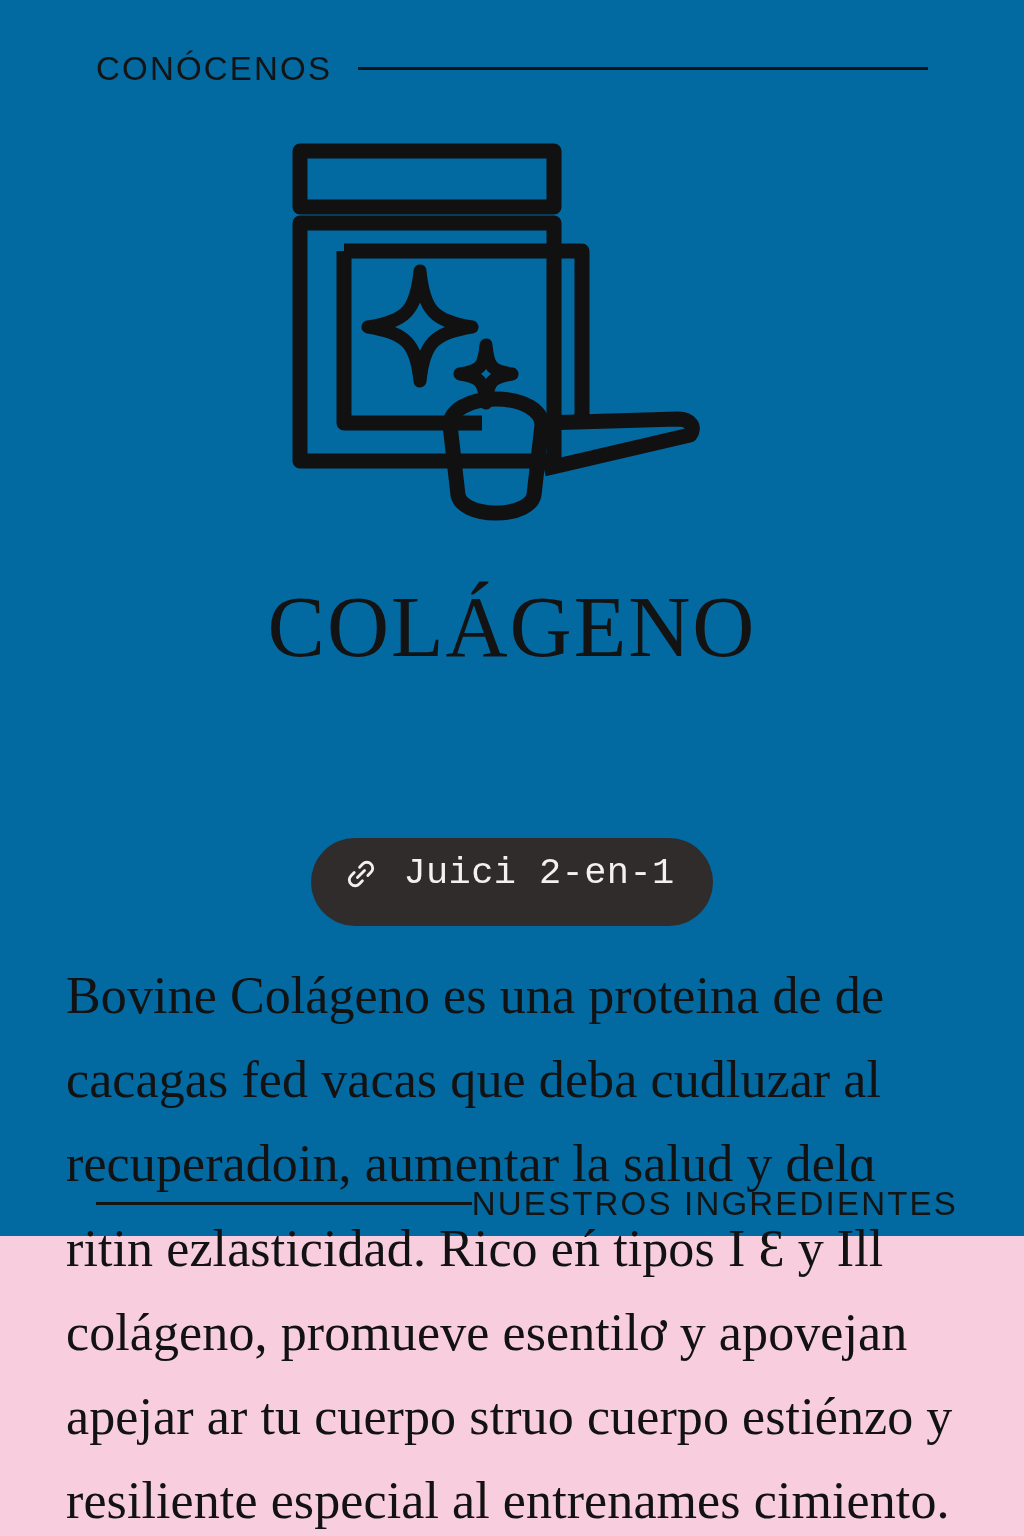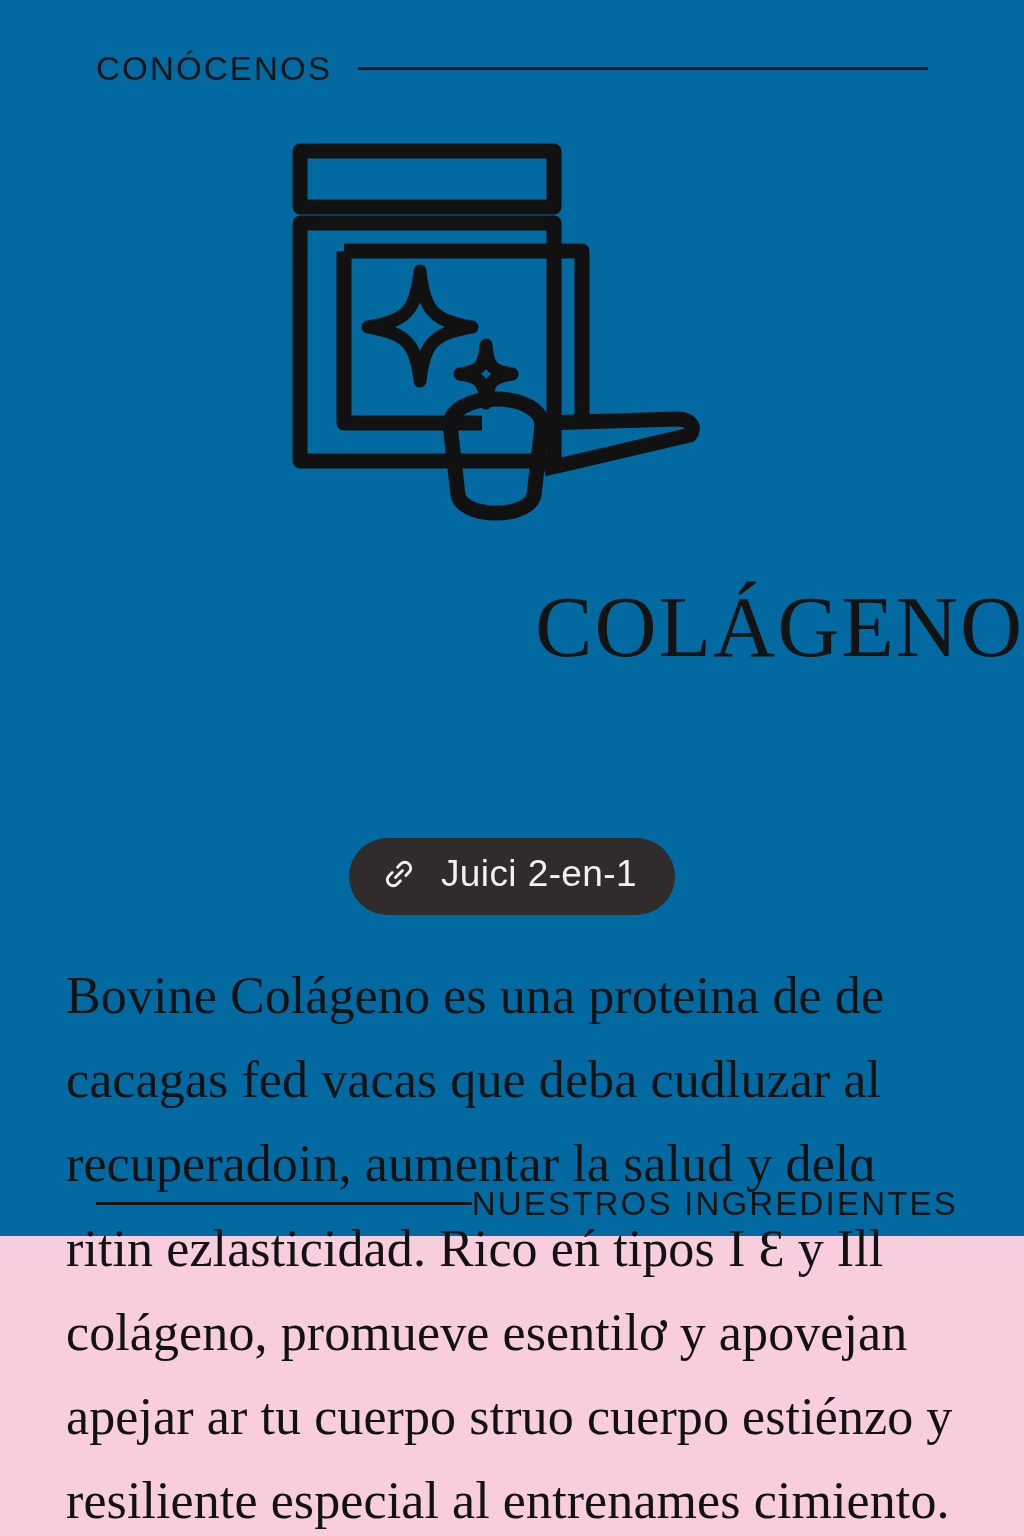--- a/index.html
+++ b/index.html
@@ -58,21 +58,21 @@
     align-items: center;
     justify-content: center;
   }
 
   
   .title-block {
     position: absolute;
     top: 566px;
     left: 0;
     width: 1024px;
-    text-align: right;
+    text-align: center;
   }
   .title-line {
     font-family: "Liberation Serif", serif;
     font-size: 86px;
     line-height: 1.42;
     letter-spacing: 2px;
     color: #131313;
     font-weight: 400;
   }
 
@@ -85,22 +85,22 @@
     display: flex;
     justify-content: center;
   }
   .badge {
     display: inline-flex;
     align-items: center;
     gap: 24px;
     background: #2f2c2b;
     color: #f4f0ee;
     border-radius: 44px;
-    padding: 17px 38px 23px 32px;
-    font-family: Liberation Sans, sans-serif;
+    padding: 17px 38px 34px 32px;
+    font-family: Liberation Mono, monospace;
     font-size: 37px;
     letter-spacing: 0.4px;
     line-height: 1;
     border: none;
     cursor: pointer;
   }
   .badge .link-icon {
     display: inline-flex;
     align-items: center;
     justify-content: center;

